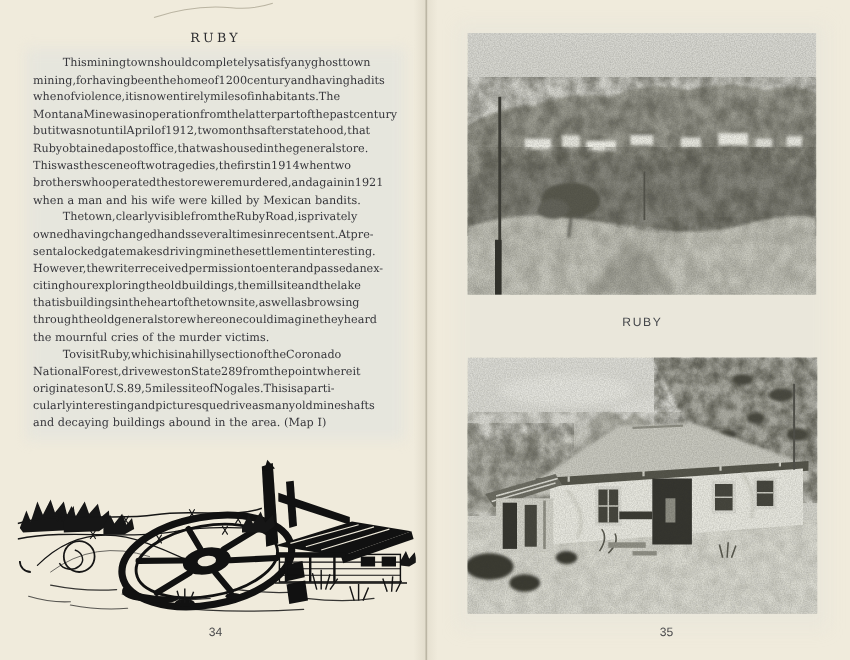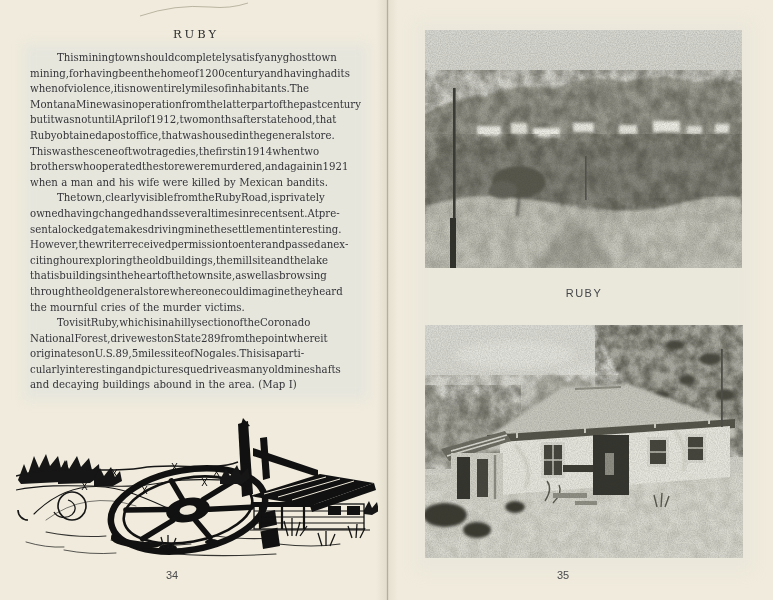--- a/index.html
+++ b/index.html
@@ -35,25 +35,25 @@
     font-size:10.2px;
   }
   .tline{
     display:flex;align-items:baseline;
     height:15.6px;overflow:hidden;white-space:nowrap;
   }
   .tline span{white-space:pre;}
   .tline.indent{padding-left:27px;}
   .tline.last{justify-content:flex-start;column-gap:3.4px;}
   .page-number{
-    top:569px;width:60px;
+    top:569px;width:60px;text-align:center;
     font-family:"Liberation Sans", sans-serif;font-size:11px;color:#4a4a4c;
   }
   .page-number.left{left:166px;}
-  .page-number.right{left:557px;}
+  .page-number.right{left:576px;}
   
   .photo{display:block;position:absolute;}
   .photo-caption{
     left:425px;top:287px;width:318px;text-align:center;
     font-family:"Liberation Sans", sans-serif;
     font-size:11px;letter-spacing:1.5px;color:#44464a;
   }
   .crease{left:130px;top:0;}
 </style>
 </head>

